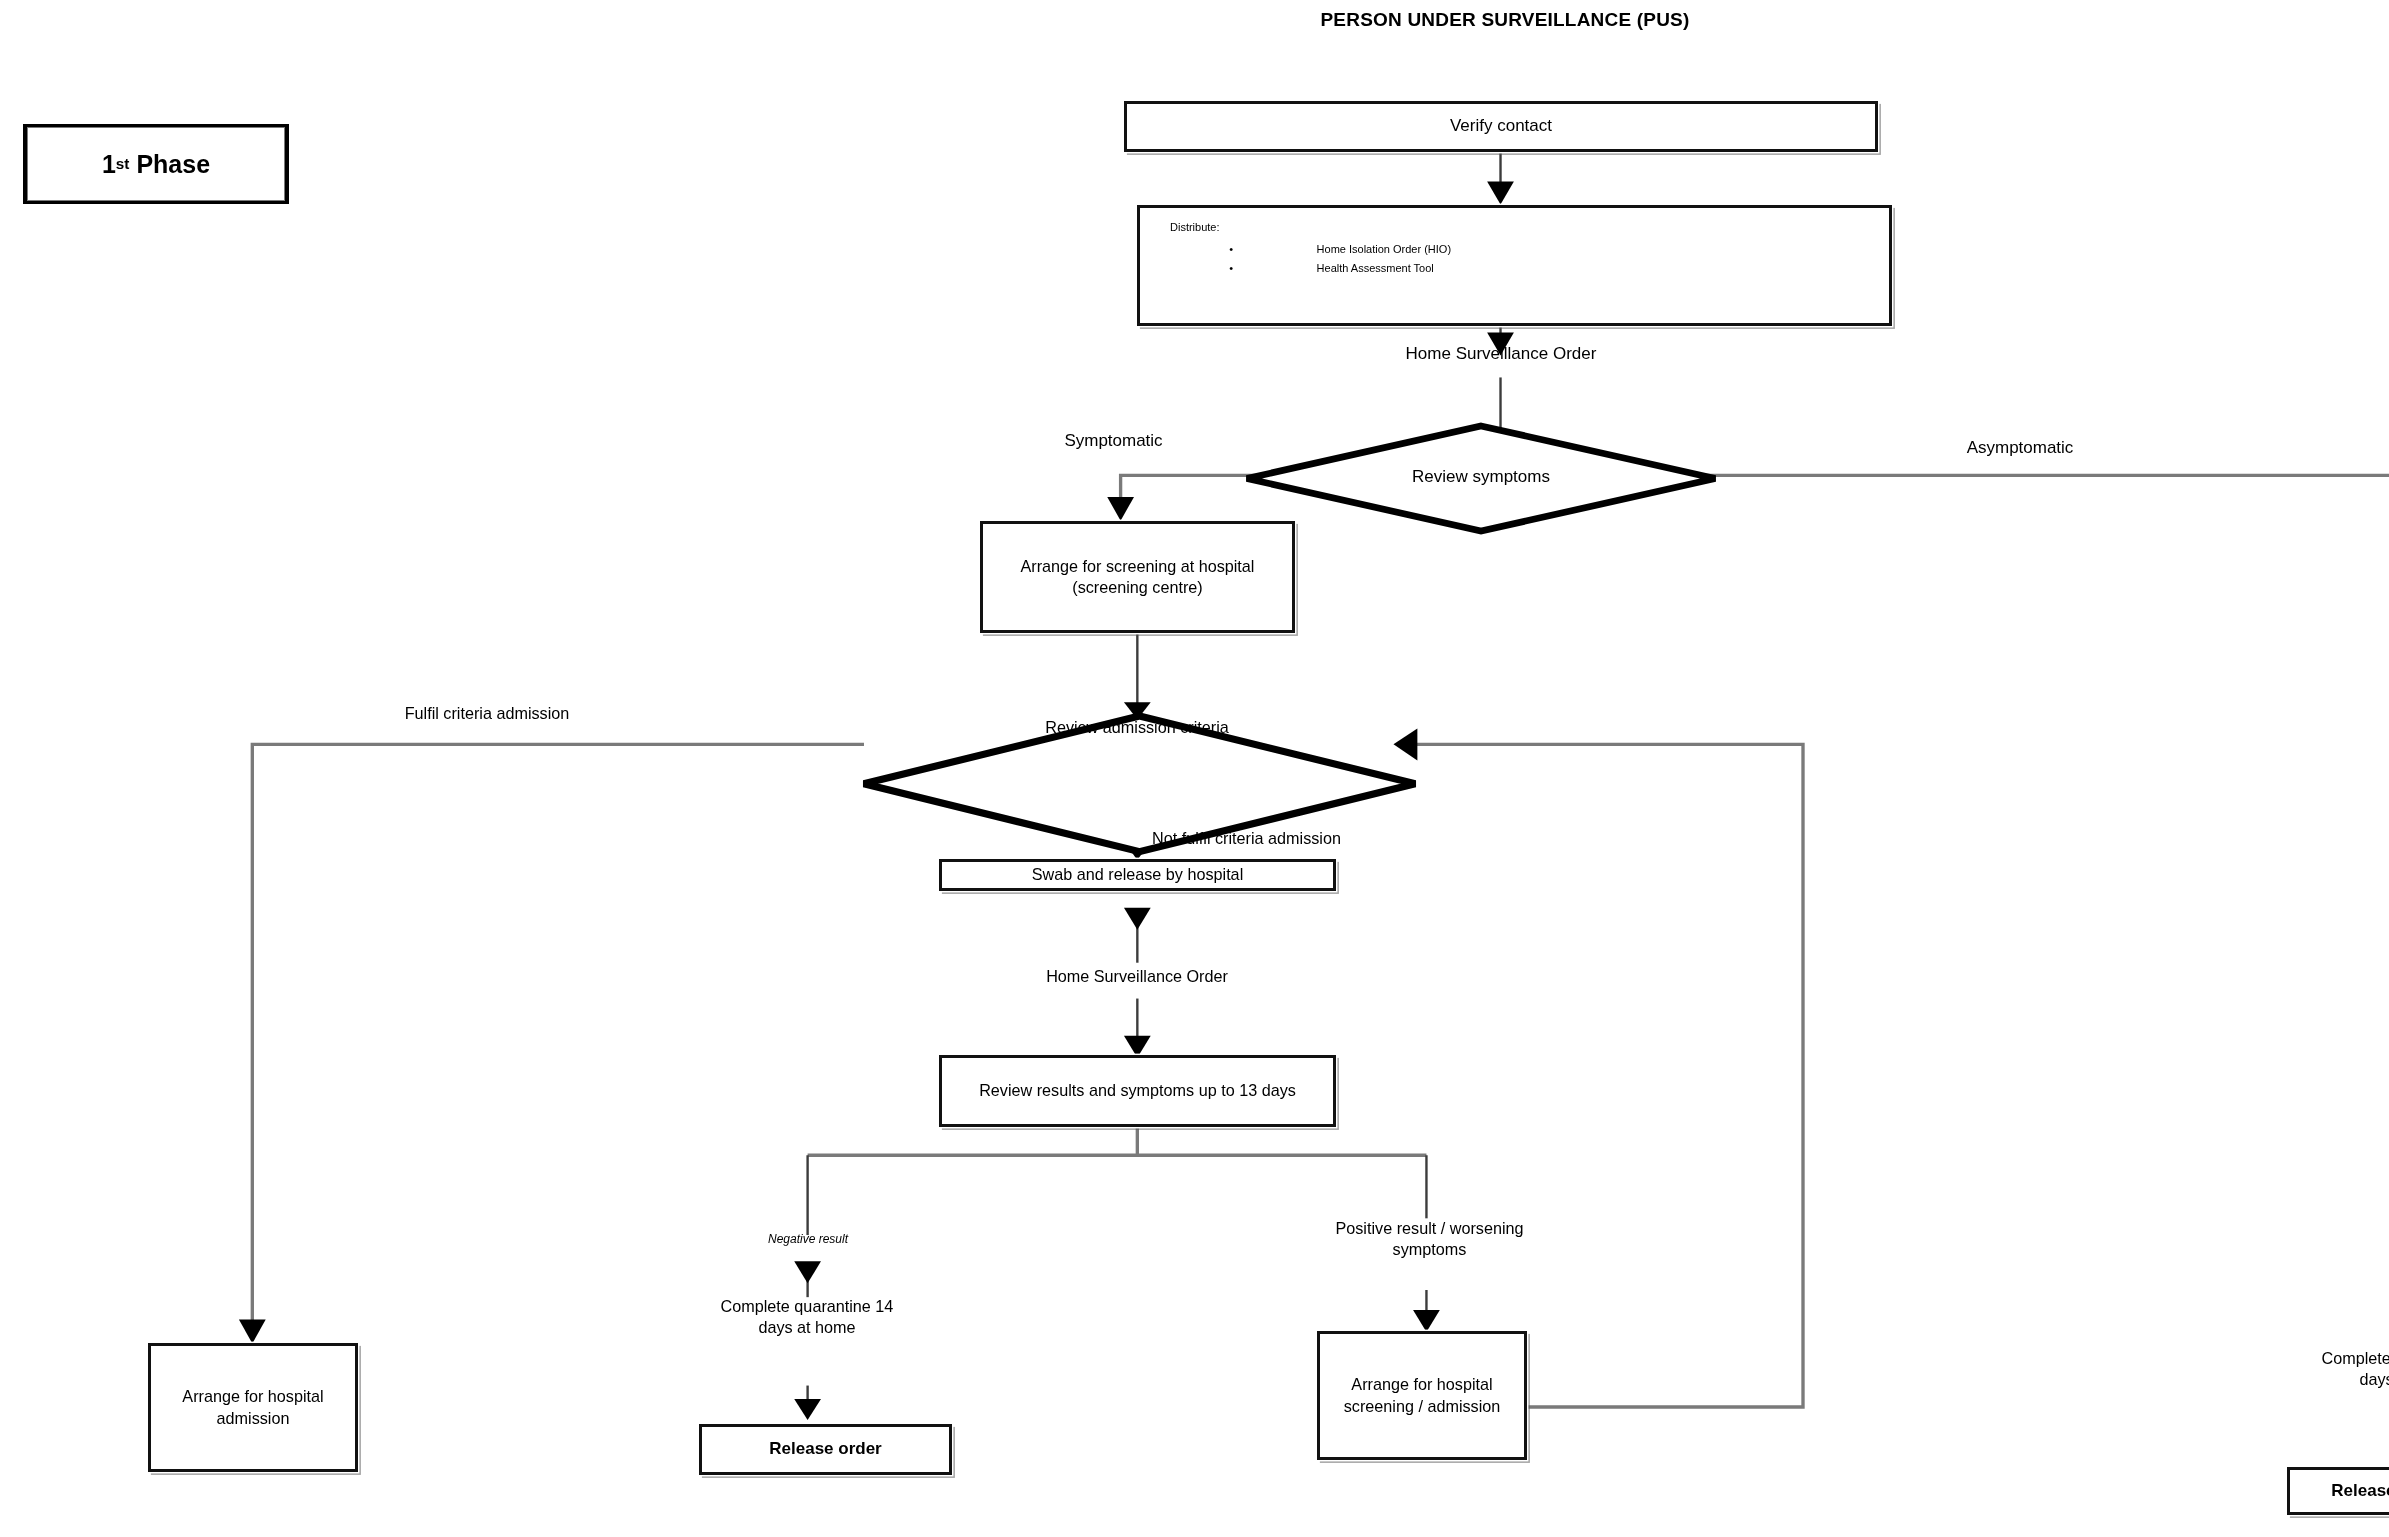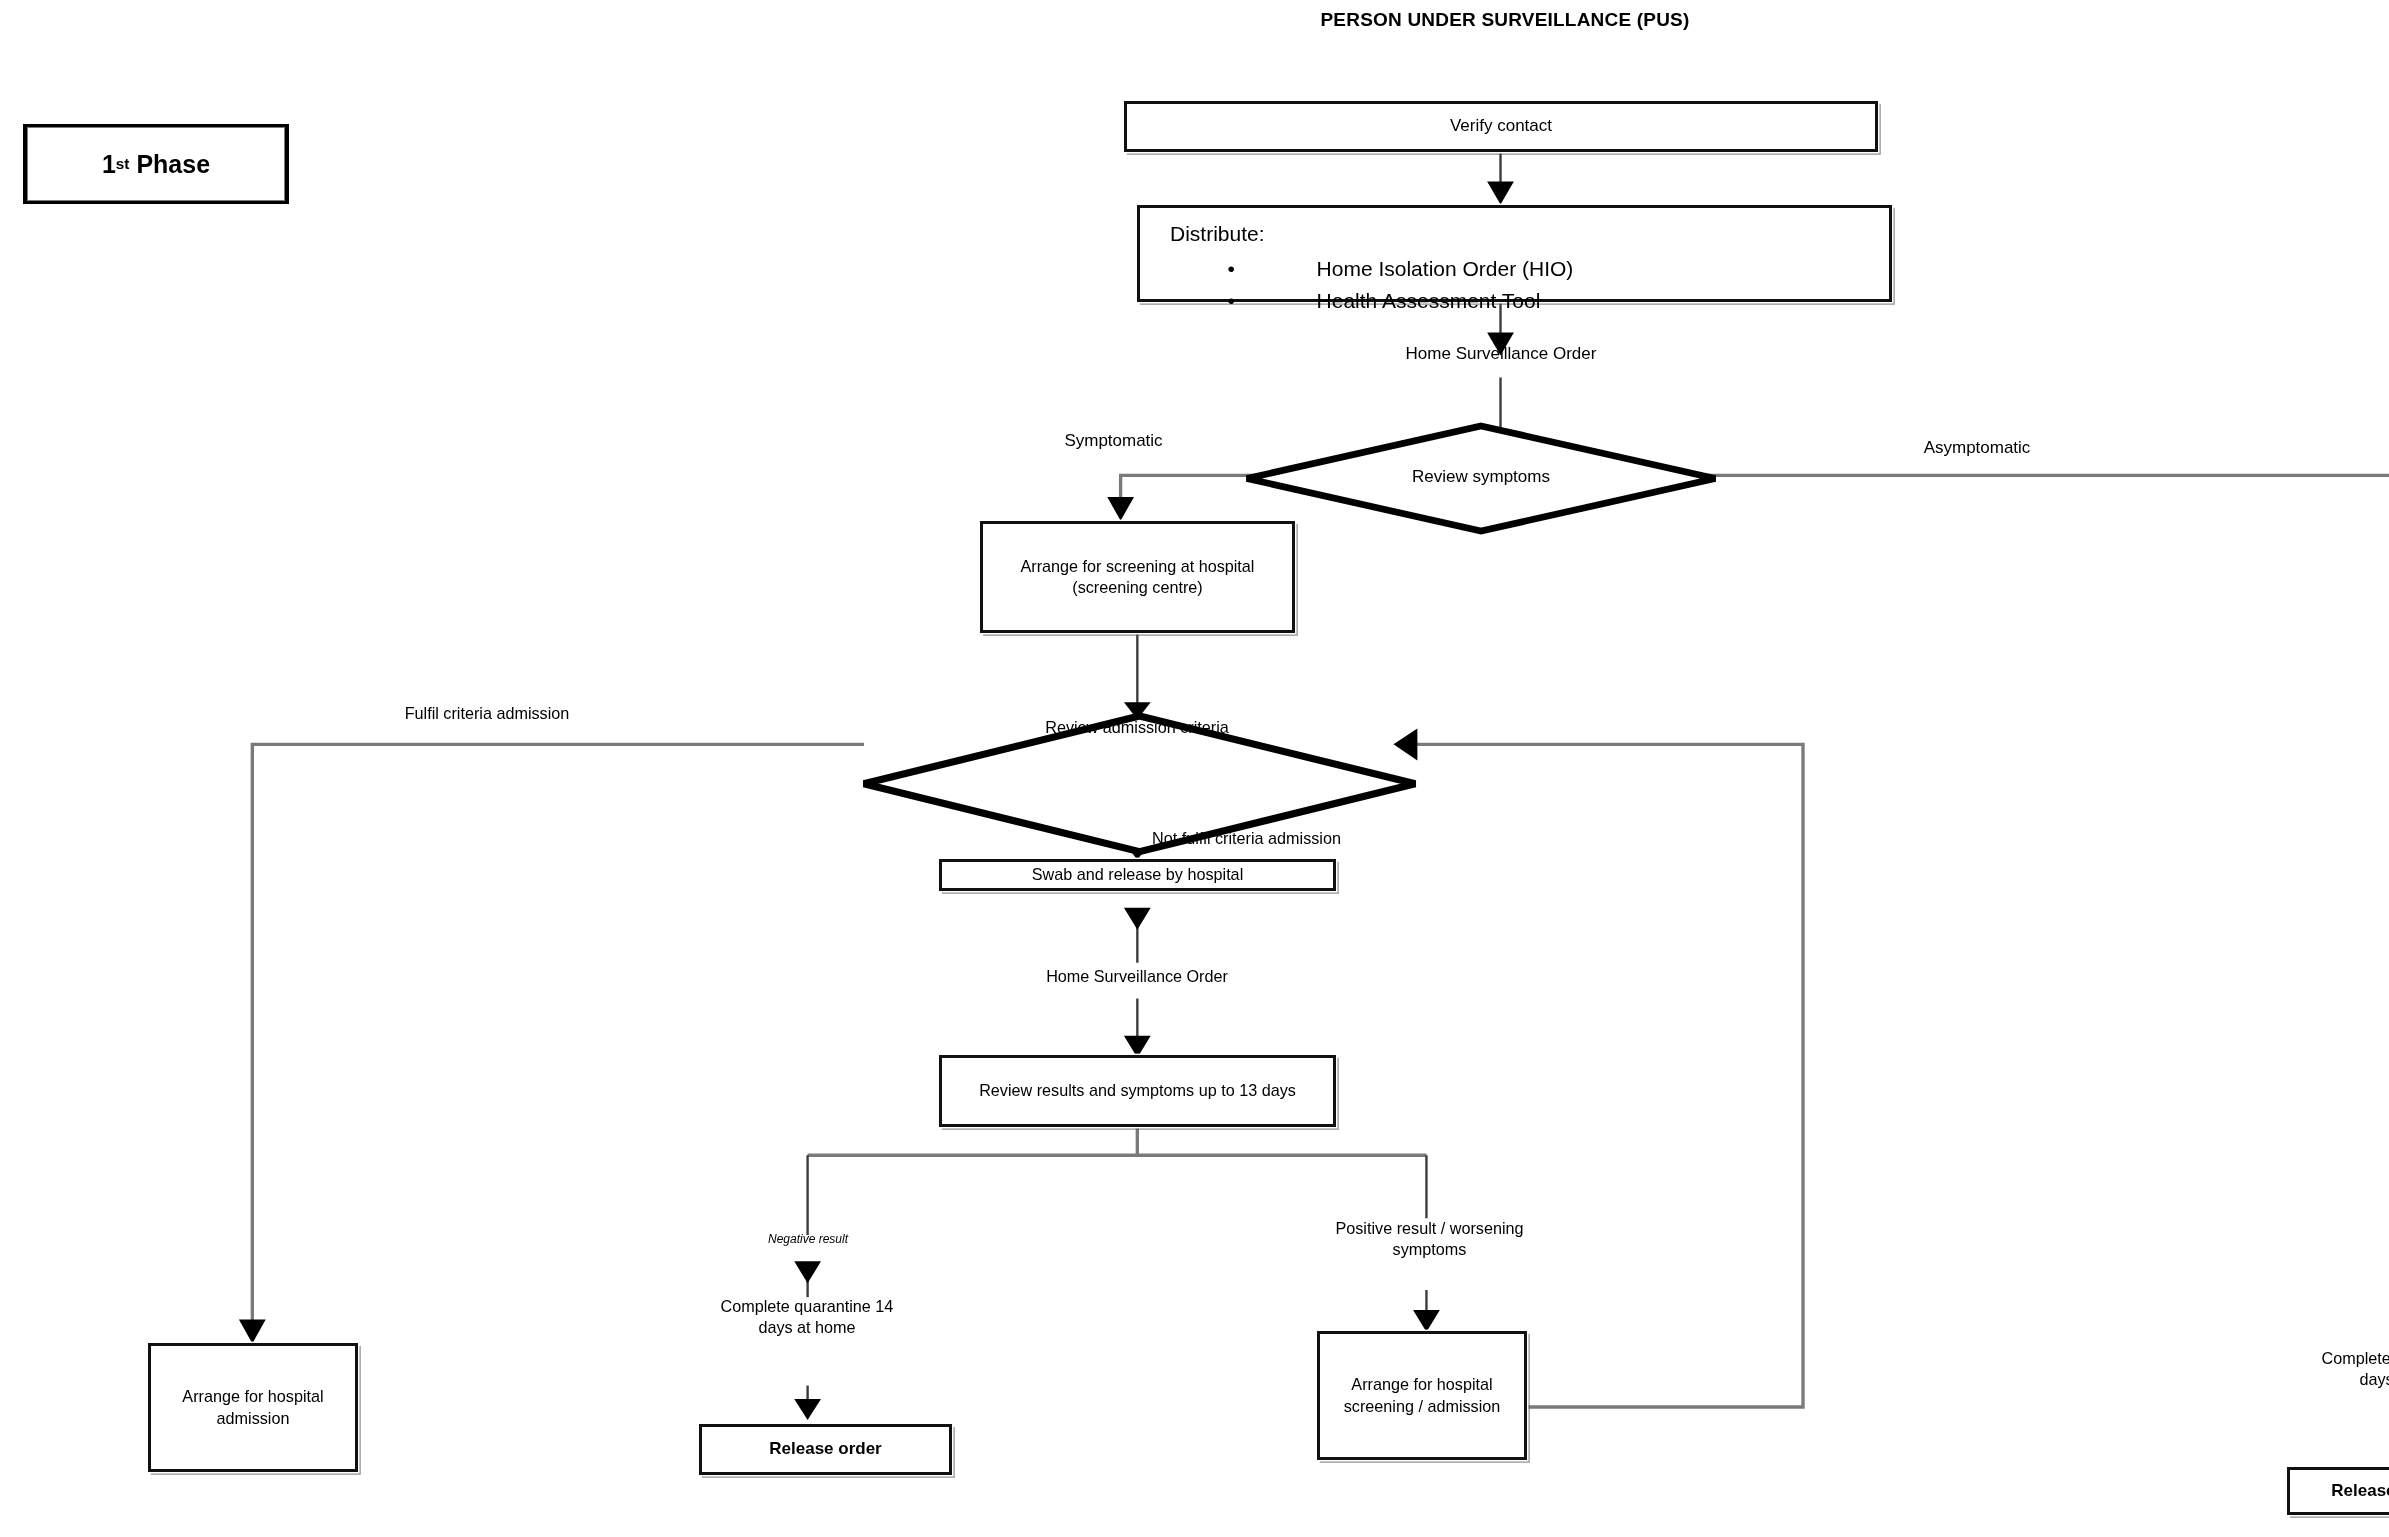--- a/index.html
+++ b/index.html
@@ -138,21 +138,21 @@
         <sup style="font-size:15.3px;">st</sup>
         <span style="font-size:25px;">&nbsp;</span>
         <span style="font-size:25px;">Phase</span>
     </div>
   </div>
 
   <div class="node proc" style="left:1124px;top:101px;width:754px;height:51px;font-size:17px;">
     <span class="txt">Verify contact</span>
   </div>
 
-  <div class="node proc" style="left:1137px;top:205px;width:755px;height:97px;font-size:21px;align-items:flex-start;justify-content:flex-start;">
+  <div class="node proc" style="left:1137px;top:205px;width:755px;height:121px;font-size:11px;align-items:flex-start;justify-content:flex-start;">
     <div class="dist">
       <span class="head">Distribute:</span>
       <span class="row">
         <span class="bul">•</span>
         <span class="itm">Home Isolation Order (HIO)</span>
       </span>
       <span class="row">
         <span class="bul">•</span>
         <span class="itm">Health Assessment Tool</span>
       </span>
@@ -161,21 +161,21 @@
 
   <div class="free" style="left:1262px;top:343px;width:478px;font-size:17px;">Home Surveillance Order</div>
 
   <svg style="position:absolute;left:1242px;top:421px;width:478px;height:115px;" viewBox="0 0 1000 240" width="478" height="115">
     <polygon points="500,10 990,120 500,230 10,120" fill="#ffffff" stroke="#000000" stroke-width="14"></polygon>
   </svg>
   <div class="free" style="left:1309px;top:466px;width:344px;font-size:17px;">Review symptoms</div>
 
   <div class="free" style="left:970px;top:430px;width:287px;font-size:17px;text-align:center;">Symptomatic</div>
 
-  <div class="free" style="left:1829px;top:437px;width:296px;font-size:17px;">Asymptomatic</div>
+  <div class="free" style="left:1872px;top:437px;width:296px;font-size:17px;">Asymptomatic</div>
 
   <div class="node proc" style="left:980px;top:521px;width:315px;height:112px;font-size:16.2px;">
     <span class="txt">Arrange for screening at hospital (screening centre)</span>
   </div>
 
   <svg style="position:absolute;left:860px;top:712px;width:559px;height:146px;" viewBox="0 0 1170 305" width="559" height="146">
     <polygon points="585,8 1162,150 585,292 8,150" fill="#ffffff" stroke="#000000" stroke-width="15"></polygon>
   </svg>
   <div class="free" style="left:984px;top:717px;width:306px;font-size:16.2px;">Review admission criteria</div>
 

